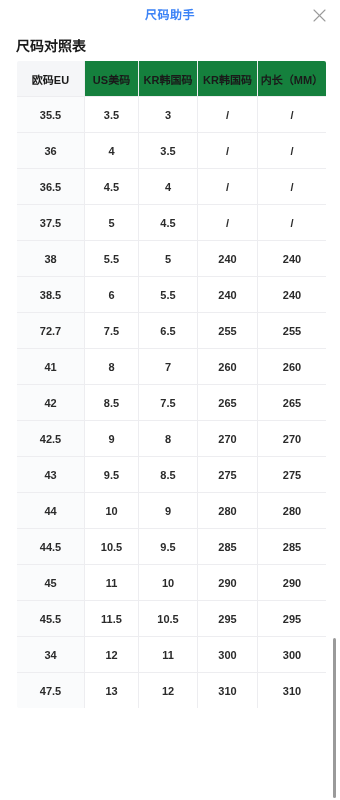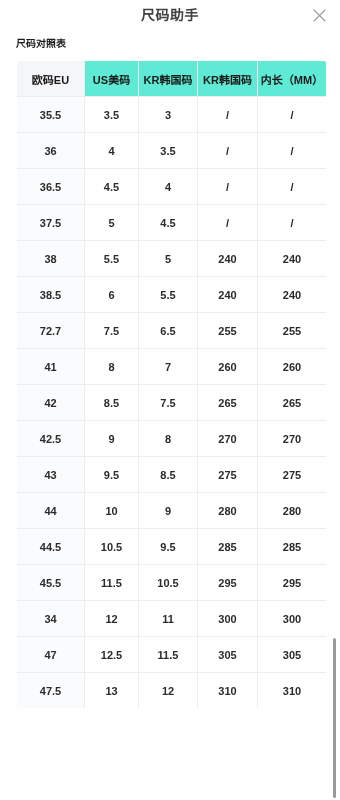--- a/index.html
+++ b/index.html
@@ -20,43 +20,43 @@
   
   .modal-header {
     position: relative;
     height: 30px;
     display: flex;
     align-items: center;
     justify-content: center;
     background: #ffffff;
   }
   .modal-title {
-    font-size: 14px;
+    font-size: 12px;
     font-weight: 700;
     letter-spacing: .5px;
-    color: #404040;
+    color: #3b82f6;
     line-height: 1;
   }
   .close-button {
     position: absolute;
     right: 10px;
     top: 50%;
     transform: translateY(-50%);
     width: 22px;
     height: 22px;
     display: flex;
     align-items: center;
     justify-content: center;
     cursor: pointer;
   }
   .close-button svg { display: block; }
 
   
   .section-heading {
-    font-size: 10px;
+    font-size: 14px;
     font-weight: 700;
     color: #1a1a1a;
     margin: 8px 0 8px 16px;
     line-height: 1.2;
   }
 
   
   .scroll-body {
     position: absolute;
     left: 0;
@@ -96,21 +96,21 @@
     vertical-align: middle;
     padding: 0;
     height: 36px;
     box-sizing: border-box;
   }
   table.size-table th:last-child,
   table.size-table td:last-child { border-right: none; }
   table.size-table tr:last-child td { border-bottom: none; }
 
   table.size-table thead th {
-    background: #5eead4;
+    background: #15803d;
     font-weight: 700;
     font-size: 11px;
     color: #1a1a1a;
     white-space: nowrap;
   }
   table.size-table thead th.col-first {
     background: #f5f6f8;
   }
 
   table.size-table tbody td {
@@ -255,41 +255,41 @@
             <td>280</td>
           </tr>
           <tr>
             <td class="col-first">44.5</td>
             <td>10.5</td>
             <td>9.5</td>
             <td>285</td>
             <td>285</td>
           </tr>
           <tr>
+            <td class="col-first">45</td>
+            <td>11</td>
+            <td>10</td>
+            <td>290</td>
+            <td>290</td>
+          </tr>
+          <tr>
             <td class="col-first">45.5</td>
             <td>11.5</td>
             <td>10.5</td>
             <td>295</td>
             <td>295</td>
           </tr>
           <tr>
             <td class="col-first">34</td>
             <td>12</td>
             <td>11</td>
             <td>300</td>
             <td>300</td>
           </tr>
           <tr>
-            <td class="col-first">47</td>
-            <td>12.5</td>
-            <td>11.5</td>
-            <td>305</td>
-            <td>305</td>
-          </tr>
-          <tr>
             <td class="col-first">47.5</td>
             <td>13</td>
             <td>12</td>
             <td>310</td>
             <td>310</td>
           </tr>
         </tbody>
     </table>
   </div>
 </div>

